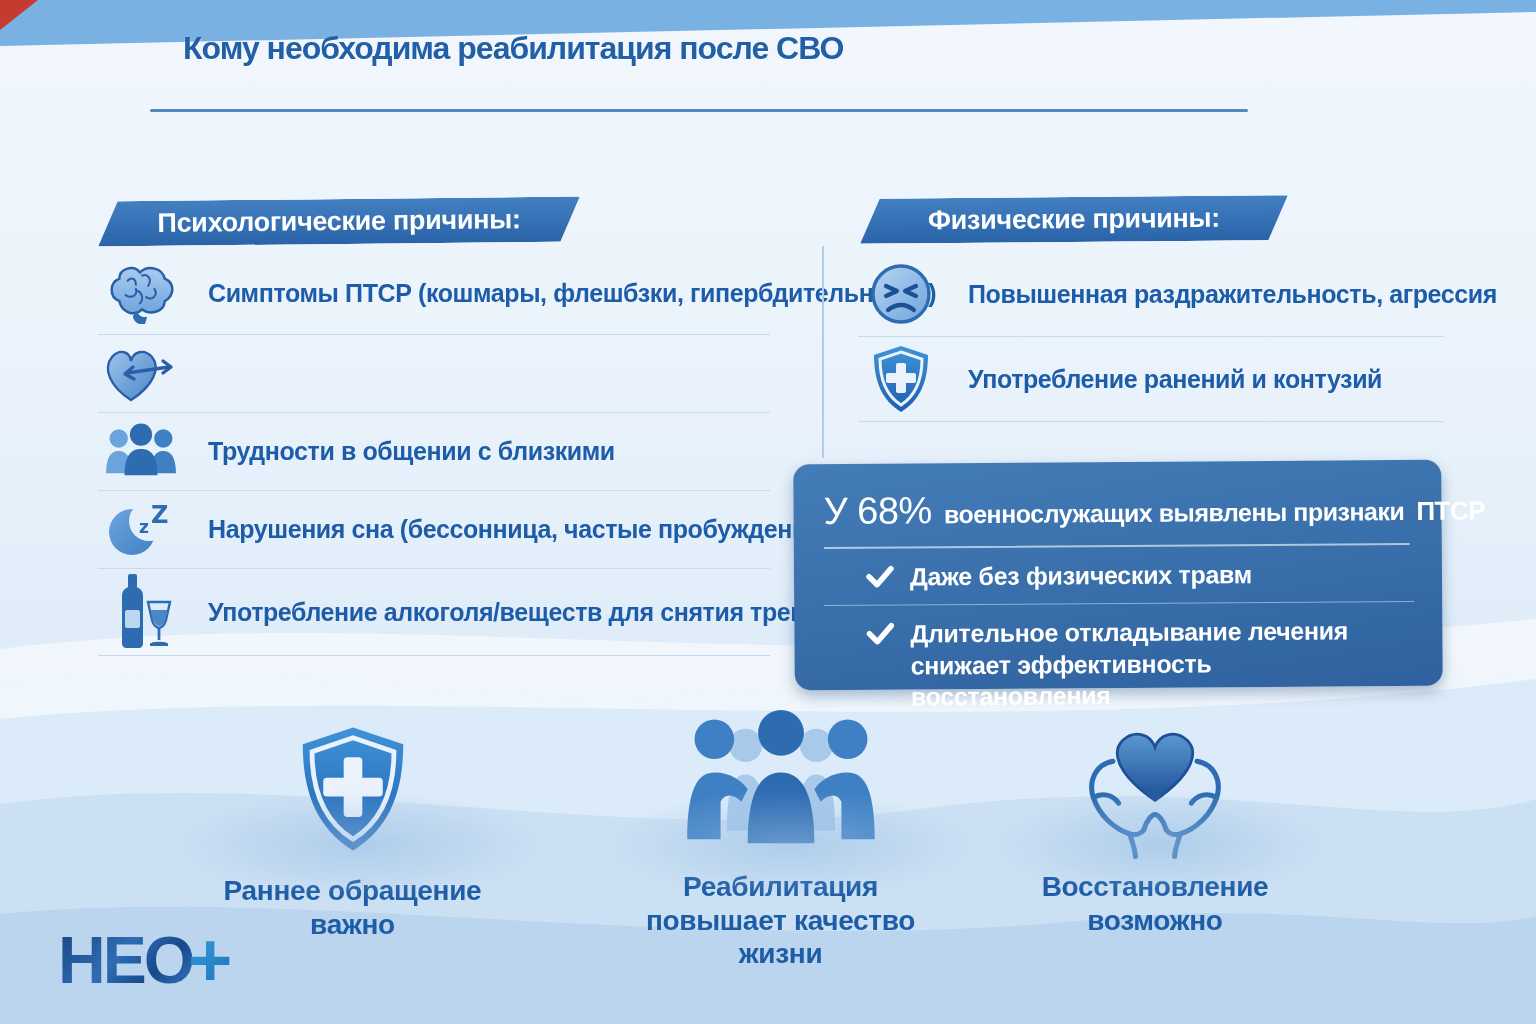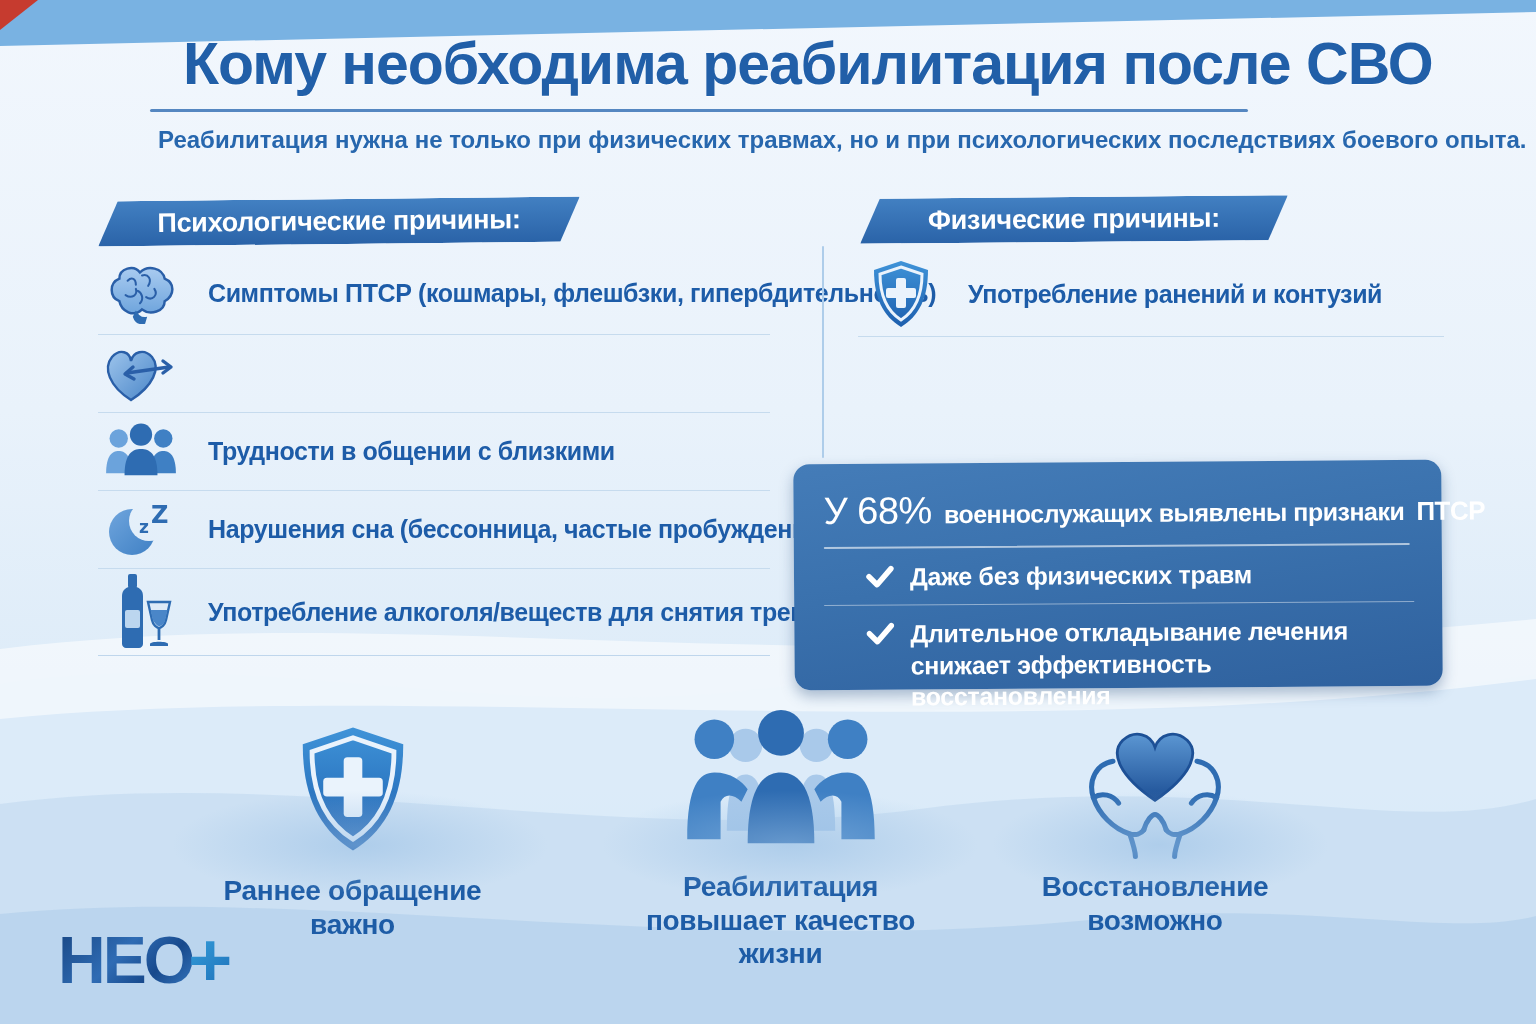--- a/index.html
+++ b/index.html
@@ -11,21 +11,21 @@
     clip-path:polygon(0 46px,100% 12px,100% 100%,0 100%);
     background:linear-gradient(180deg,#f2f7fd 0%,#e9f2fb 40%,#dcebf8 70%,#cfe2f4 100%);}
   .corner-red{position:absolute;left:0;top:0;width:38px;height:30px;z-index:6;
     clip-path:polygon(0 0,100% 0,0 100%);background:#c63b2f;}
 
   .waves{position:absolute;left:0;bottom:0;width:1536px;height:470px;z-index:2;pointer-events:none;}
 
   .content{position:absolute;inset:0;z-index:3;}
 
   
-  .title{position:absolute;left:183px;top:30px;font-size:59px;font-weight:700;color:#215fa8;
+  .title{position:absolute;left:183px;top:30px;font-size:32px;font-weight:700;color:#215fa8;
     letter-spacing:-1px;text-shadow:0 1px 1px rgba(255,255,255,.8);}
   .title-rule{position:absolute;left:150px;top:109px;width:1098px;height:3px;background:#2e6cb2;opacity:.8;border-radius:2px;}
   .subtitle{position:absolute;left:158px;top:126px;font-size:24px;font-weight:600;color:#2767ae;}
 
   
   .banner{position:absolute;height:45px;display:flex;align-items:center;justify-content:center;
     background:linear-gradient(180deg,#4280c2 0%,#2a63a8 100%);
     clip-path:polygon(20px 0,100% 0,calc(100% - 20px) 100%,0 100%);
     box-shadow:0 3px 5px rgba(40,90,150,.3);}
   .banner span{color:#fff;font-size:27px;font-weight:700;letter-spacing:-.3px;}
@@ -93,21 +93,20 @@
     <path d="M0,130 C250,90 480,170 760,135 C1040,100 1280,165 1536,120 L1536,470 L0,470 Z" fill="#dcebf8" opacity="0.9"></path>
     <path d="M0,95 C400,45 800,135 1536,65 L1536,125 C1000,195 400,125 0,165 Z" fill="#ffffff" opacity="0.55"></path>
     <path d="M0,250 C300,210 620,295 920,255 C1220,215 1400,285 1536,245 L1536,470 L0,470 Z" fill="#c9def2" opacity="0.85"></path>
     <path d="M0,360 C300,330 700,405 1100,365 C1300,345 1450,385 1536,362 L1536,470 L0,470 Z" fill="#b7d2ec" opacity="0.8"></path>
   </svg>
 
   <div class="content">
 
     <div class="title">Кому необходима реабилитация после СВО</div>
     <div class="title-rule"></div>
-    <div class="subtitle">Реабилитация нужна не только при физических травмах, но и при психологических последствиях боевого опыта.</div>
 
     <div class="banner psych">
       <span>Психологические причины:</span>
     </div>
     <div class="banner phys">
       <span>Физические причины:</span>
     </div>
 
     <div class="list psych">
 
@@ -192,20 +191,37 @@
             <path d="M42,72 C42,69 60,69 60,72 L60,74 L42,74 Z" fill="#2e6cb2"></path>
           </svg>
         </div>
         <div class="li-text">Употребление алкоголя/веществ для снятия тревоги</div>
       </div>
 
     </div>
 
     <div class="list phys">
 
+      <div class="row">
+        <div class="icon-box">
+          <svg width="68" height="68" viewBox="0 0 68 68">
+            <defs>
+                <linearGradient id="gFace" x1="0" y1="0" x2="1" y2="1">
+              <stop offset="0" stop-color="#b7d4f0"></stop>
+                  <stop offset="1" stop-color="#6fa5dd"></stop>
+                </linearGradient>
+              </defs>
+            <circle cx="34" cy="34" r="28" fill="url(#gFace)" stroke="#2e6cb2" stroke-width="3.4"></circle>
+            <path d="M19 26 L30 31 L19 36" fill="none" stroke="#1d4f95" stroke-width="4.2" stroke-linecap="round" stroke-linejoin="round"></path>
+            <path d="M49 26 L38 31 L49 36" fill="none" stroke="#1d4f95" stroke-width="4.2" stroke-linecap="round" stroke-linejoin="round"></path>
+            <path d="M21 50 Q34 40 47 50" fill="none" stroke="#1d4f95" stroke-width="4.2" stroke-linecap="round"></path>
+          </svg>
+        </div>
+        <div class="li-text">Повышенная раздражительность, агрессия</div>
+      </div>
 
       <div class="row">
         <div class="icon-box">
           <svg width="64" height="72" viewBox="0 0 64 72">
             <defs>
                 <linearGradient id="gShieldS" x1="0" y1="0" x2="0" y2="1">
               <stop offset="0" stop-color="#3f93d8"></stop>
                   <stop offset="1" stop-color="#1d5fae"></stop>
                 </linearGradient>
               </defs>

